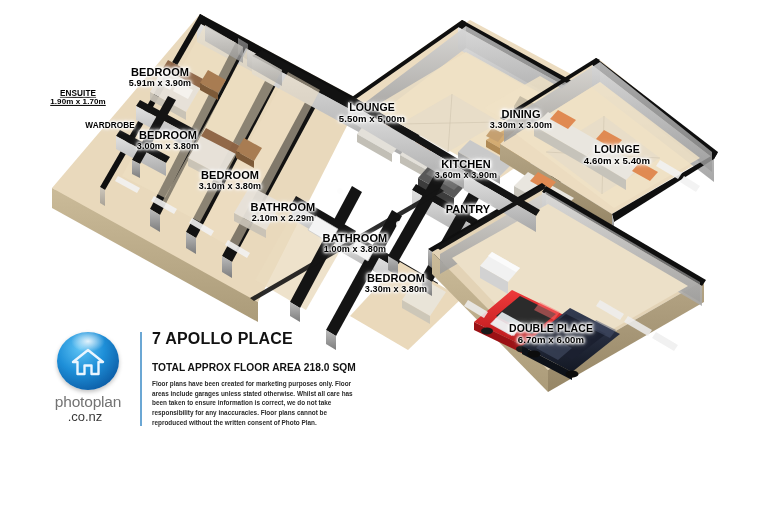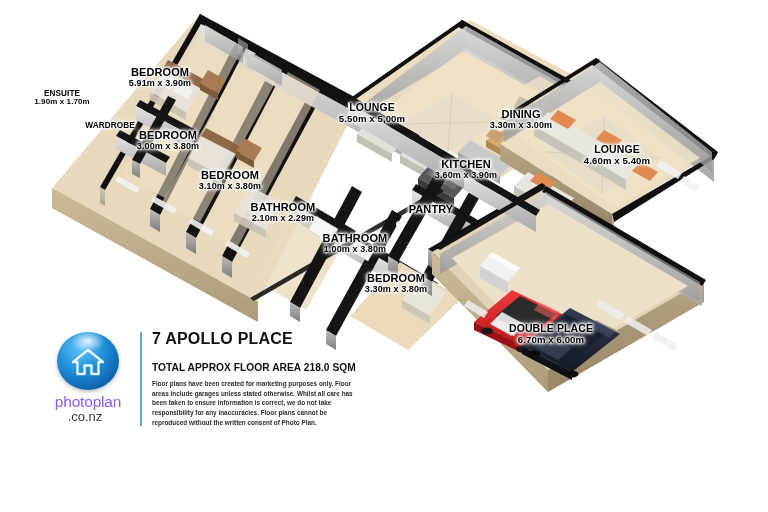--- a/index.html
+++ b/index.html
@@ -92,21 +92,21 @@
   }
   .logo-house {
     position: absolute;
     left: 50%;
     top: 52%;
     transform: translate(-50%,-50%);
   }
   .logo-word {
     margin-top: 3px;
     font-size: 15.5px;
-    color: #8b5cf6;
+    color: #737373;
     letter-spacing: -0.2px;
     font-weight: normal;
     text-align: center;
   }
   .logo-tld {
     font-size: 13px;
     color: #3a3a3a;
     text-align: center;
     padding-right: 6px;
     margin-top: -2px;
@@ -445,21 +445,21 @@
     <g>
       <polygon points="352,96 470,166 466,172 348,102" fill="#141414"></polygon>
       <polygon points="348,102 466,172 466,190 348,120" fill="url(#wallL)"></polygon>
       <polygon points="468,168 540,210 536,216 464,174" fill="#141414"></polygon>
       <polygon points="464,174 536,216 536,232 464,190" fill="url(#wallL)"></polygon>
       <polygon points="250,298 440,188 444,191 254,301" fill="#141414" opacity=".9"></polygon>
       <polygon points="440,250 546,188 542,185 436,247" fill="#141414"></polygon>
     </g>
   </svg>
 
-  <div class="room-label sm" style="left:62px; top:98px;">
+  <div class="room-label sm" style="left:78px; top:98px;text-decoration:underline;">
     <span class="rm-name">ENSUITE</span>
     <span class="rm-dim">1.90m x 1.70m</span>
   </div>
 
   <div class="room-label sm" style="left:110px; top:126px;">
     <span class="rm-name">WARDROBE</span>
   </div>
 
   <div class="room-label" style="left:160px; top:77px;">
     <span class="rm-name">BEDROOM</span>
@@ -494,21 +494,21 @@
   <div class="room-label lg" style="left:372px; top:113px;">
     <span class="rm-name">LOUNGE</span>
     <span class="rm-dim">5.50m x 5,00m</span>
   </div>
 
   <div class="room-label" style="left:466px; top:169px;">
     <span class="rm-name">KITCHEN</span>
     <span class="rm-dim">3.60m x 3.90m</span>
   </div>
 
-  <div class="room-label" style="left:431px; top:209px;">
+  <div class="room-label" style="left:468px; top:209px;">
     <span class="rm-name">PANTRY</span>
   </div>
 
   <div class="room-label" style="left:521px; top:119px;">
     <span class="rm-name">DINING</span>
     <span class="rm-dim">3.30m x 3.00m</span>
   </div>
 
   <div class="room-label lg" style="left:617px; top:155px;">
     <span class="rm-name">LOUNGE</span>

